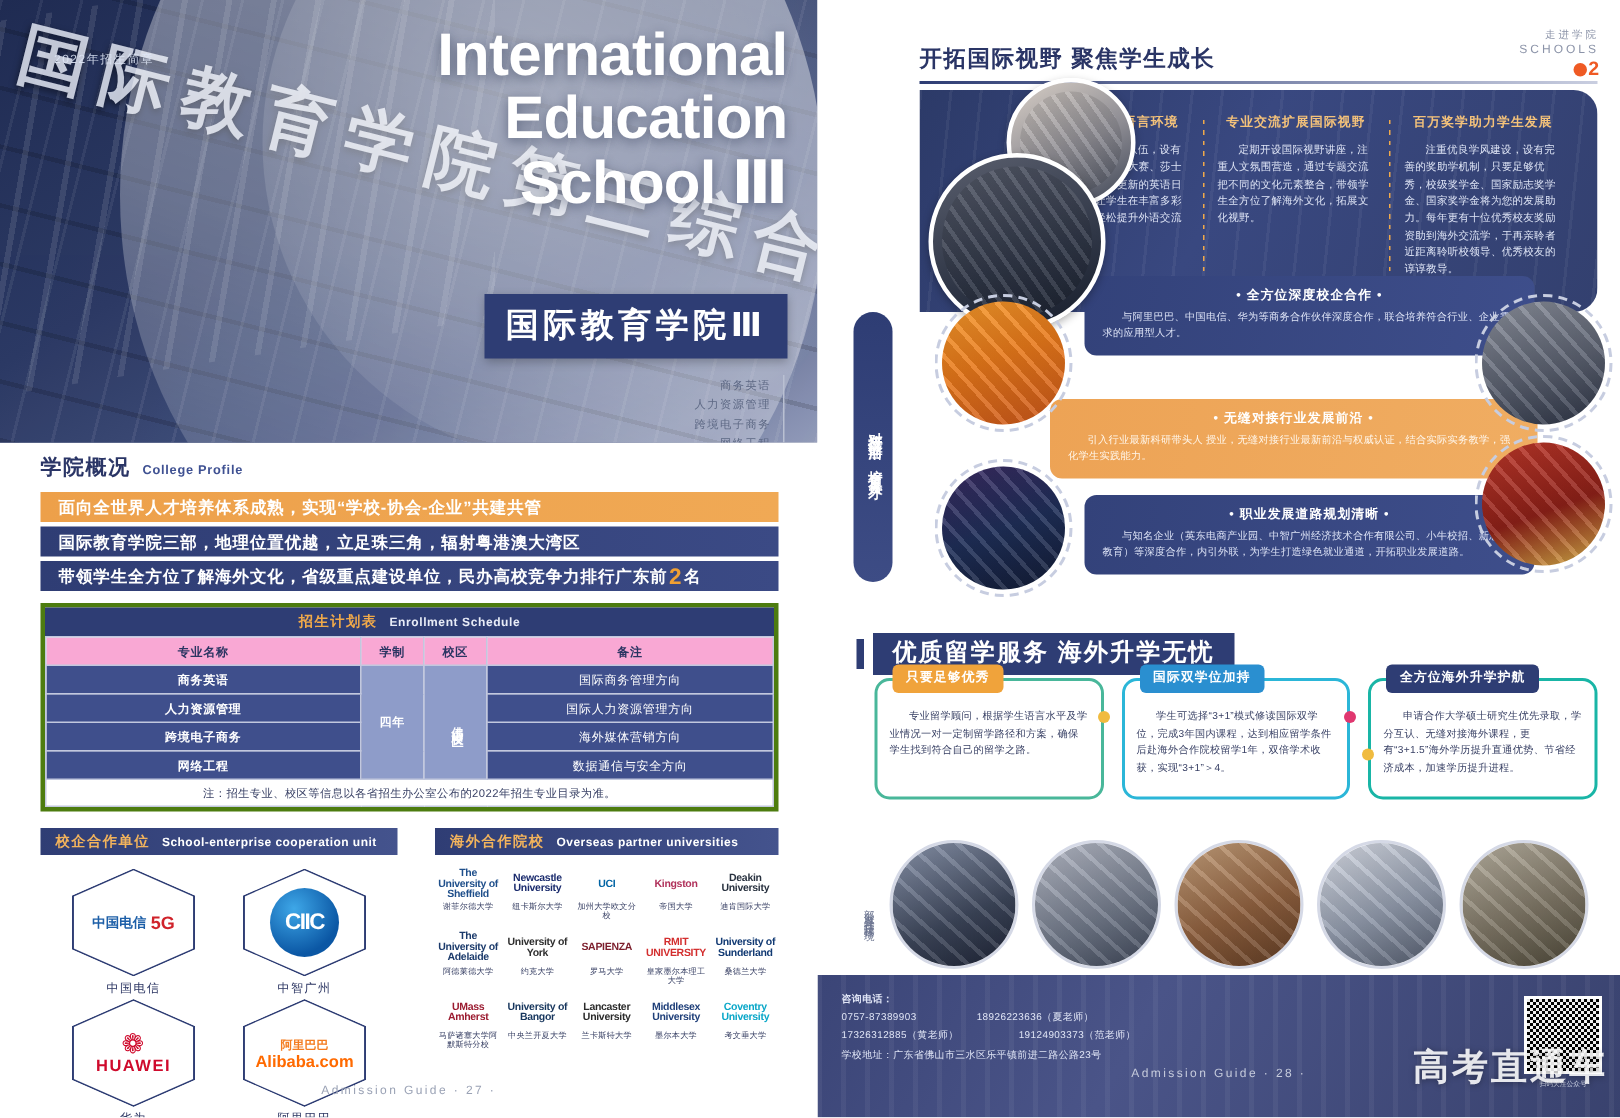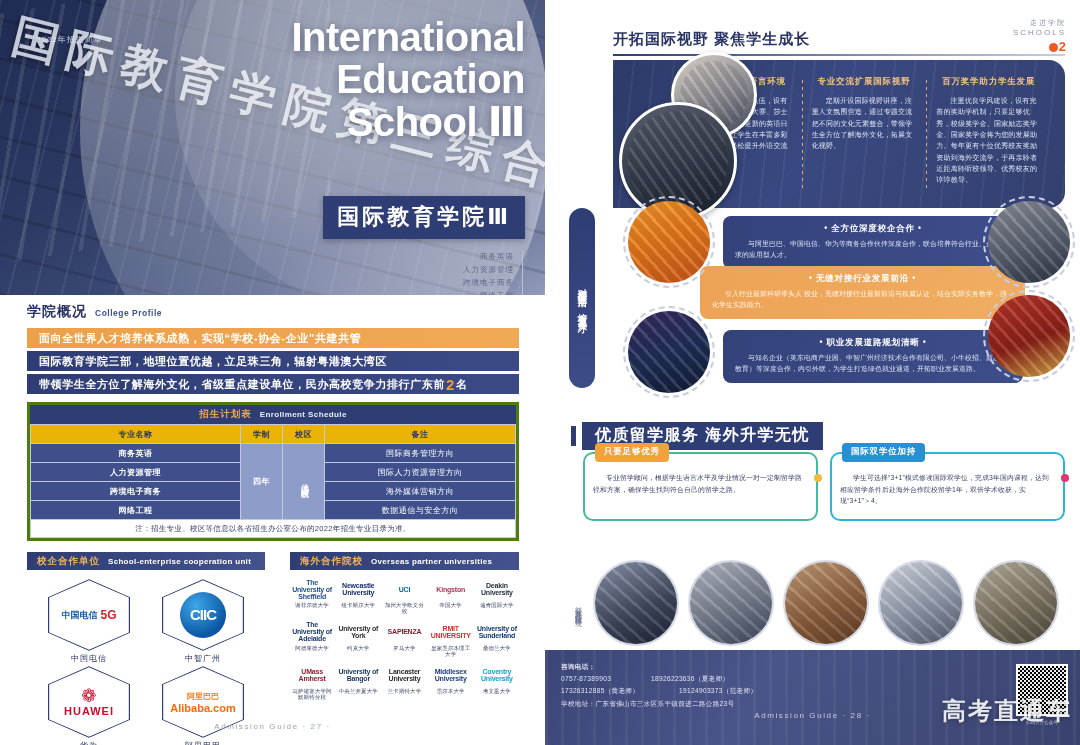--- a/index.html
+++ b/index.html
@@ -93,21 +93,21 @@
   .tbl .caption {
     background:#2e3d74; color:#fff; height:19px; display:flex; align-items:center; justify-content:center; gap:8px;
   }
   .tbl .caption .cn { font-size:9.5px; font-weight:700; color:#f0a94a; letter-spacing:1px; }
   .tbl .caption .en { font-size:8px; font-weight:700; color:#e8ecf7; letter-spacing:.4px; }
   .tbl table { width:100%; border-collapse:collapse; }
   .tbl th, .tbl td {
     border:1px solid #c2c8de; text-align:center; font-size:8px; color:#2b3562;
     height:19px; padding:0 2px; letter-spacing:.5px;
   }
-  .tbl thead th { background:#eab308; font-weight:700; }
+  .tbl thead th { background:#f9a8d4; font-weight:700; }
   .tbl td.major { background:#3f4f8c; color:#fff; font-weight:600; }
   .tbl td.span { background:#8e9cc9; color:#ffffff; font-weight:600; width:42px; }
   .tbl td.span.vert { writing-mode:vertical-rl; letter-spacing:2px; }
   .tbl td.remark { background:#3f4f8c; color:#fff; }
   .tbl td.note { background:#fff; color:#3a4266; font-size:7.5px; height:18px; letter-spacing:.3px; }
   .col-major { width:210px; } .col-yr { width:42px; } .col-camp { width:42px; }
 
   
   .blk-head {
     height:18px; background:linear-gradient(90deg,#2f3d74,#44538d);
@@ -212,21 +212,21 @@
     writing-mode:vertical-rl; text-orientation:upright;
     display:flex; align-items:center; justify-content:center; padding:6px 0;
   }
   .cardB { position:absolute; border-radius:8px; padding:7px 12px 8px; }
   .cardB .t { font-size:8.5px; font-weight:700; text-align:center; letter-spacing:.8px; margin-bottom:4px; }
   .cardB .b { font-size:6.8px; line-height:1.6; text-indent:13px; letter-spacing:.2px; }
   .cardB.blue { background:linear-gradient(100deg,#33427a,#3e4e8b); color:#dde3f6; }
   .cardB.blue .t { color:#fff; }
   .cardB.orange { background:linear-gradient(100deg,#eda355,#f0ad62); color:#fff6ea; }
   .cardB.orange .t { color:#fff; }
-  #cardB1 { left:178px; top:216px; width:300px; }
+  #cardB1 { left:178px; top:184px; width:300px; }
   #cardB2 { left:155px; top:266px; width:325px; }
   #cardB3 { left:178px; top:330px; width:300px; }
 
   .photoB { position:absolute; border-radius:50%; border:2px dashed #c7cde0; z-index:4; }
   .photoB .fill { position:absolute; inset:3px; border-radius:50%; }
   #photoB1 { left:78px; top:196px; width:92px; height:92px; }
   #photoB1 .fill { background:linear-gradient(160deg,#f59a2c,#e8791a 45%,#c9551a); }
   #photoB2 { left:78px; top:306px; width:92px; height:92px; }
   #photoB2 .fill { background:linear-gradient(160deg,#3b2a63,#1f2f59 50%,#121b34); }
   #photoB3 { left:438px; top:196px; width:92px; height:92px; }
@@ -573,20 +573,26 @@
         <span class="tag">只要足够优秀</span>
         <span class="knob"></span>
         <div class="b">专业留学顾问，根据学生语言水平及学业情况一对一定制留学路径和方案，确保学生找到符合自己的留学之路。</div>
       </div>
       <div class="cCard" id="cCard2">
         <span class="ring"></span>
         <span class="tag">国际双学位加持</span>
         <span class="knob"></span>
         <div class="b">学生可选择“3+1”模式修读国际双学位，完成3年国内课程，达到相应留学条件后赴海外合作院校留学1年，双倍学术收获，实现“3+1”＞4。</div>
       </div>
+      <div class="cCard" id="cCard3">
+        <span class="ring"></span>
+        <span class="tag">全方位海外升学护航</span>
+        <span class="knob"></span>
+        <div class="b">申请合作大学硕士研究生优先录取，学分互认、无缝对接海外课程，更有“3+1.5”海外学历提升直通优势、节省经济成本，加速学历提升进程。</div>
+      </div>
     </div>
 
     <div class="dVert">部分海外合作院校环境</div>
     <div class="dRow">
       <div class="dCirc">
           <i style="background:linear-gradient(155deg,#8e99b0,#3c4559 60%,#1c2233)"></i>
         </div>
       <div class="dCirc">
           <i style="background:linear-gradient(155deg,#b8bcc8,#6e7686 60%,#3a4253)"></i>
         </div>

